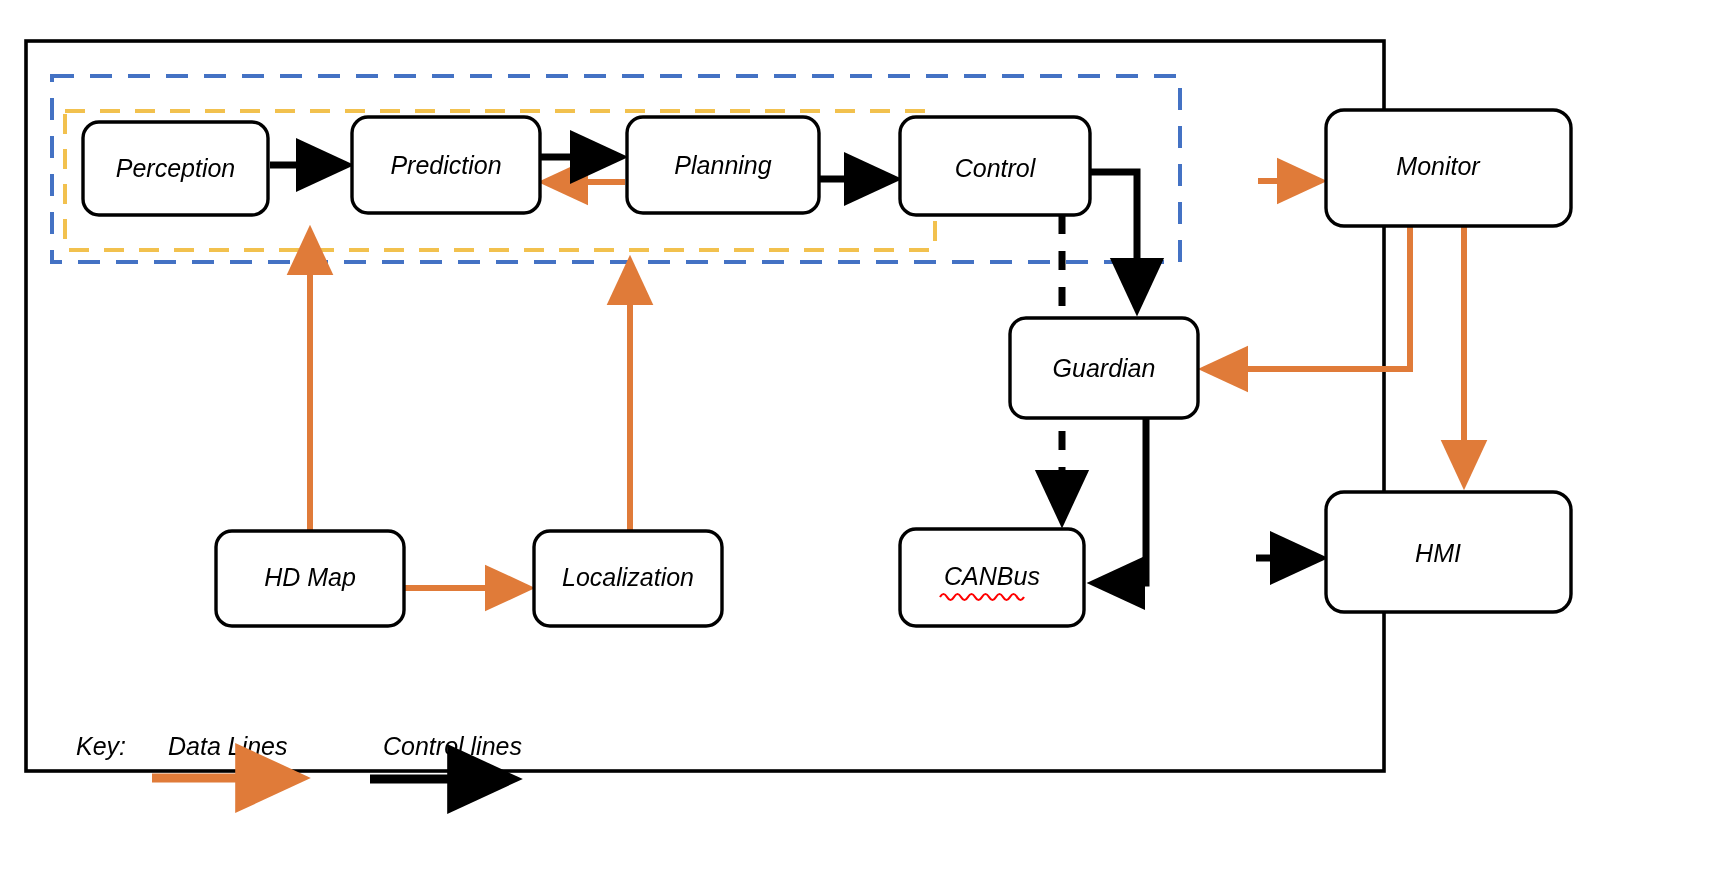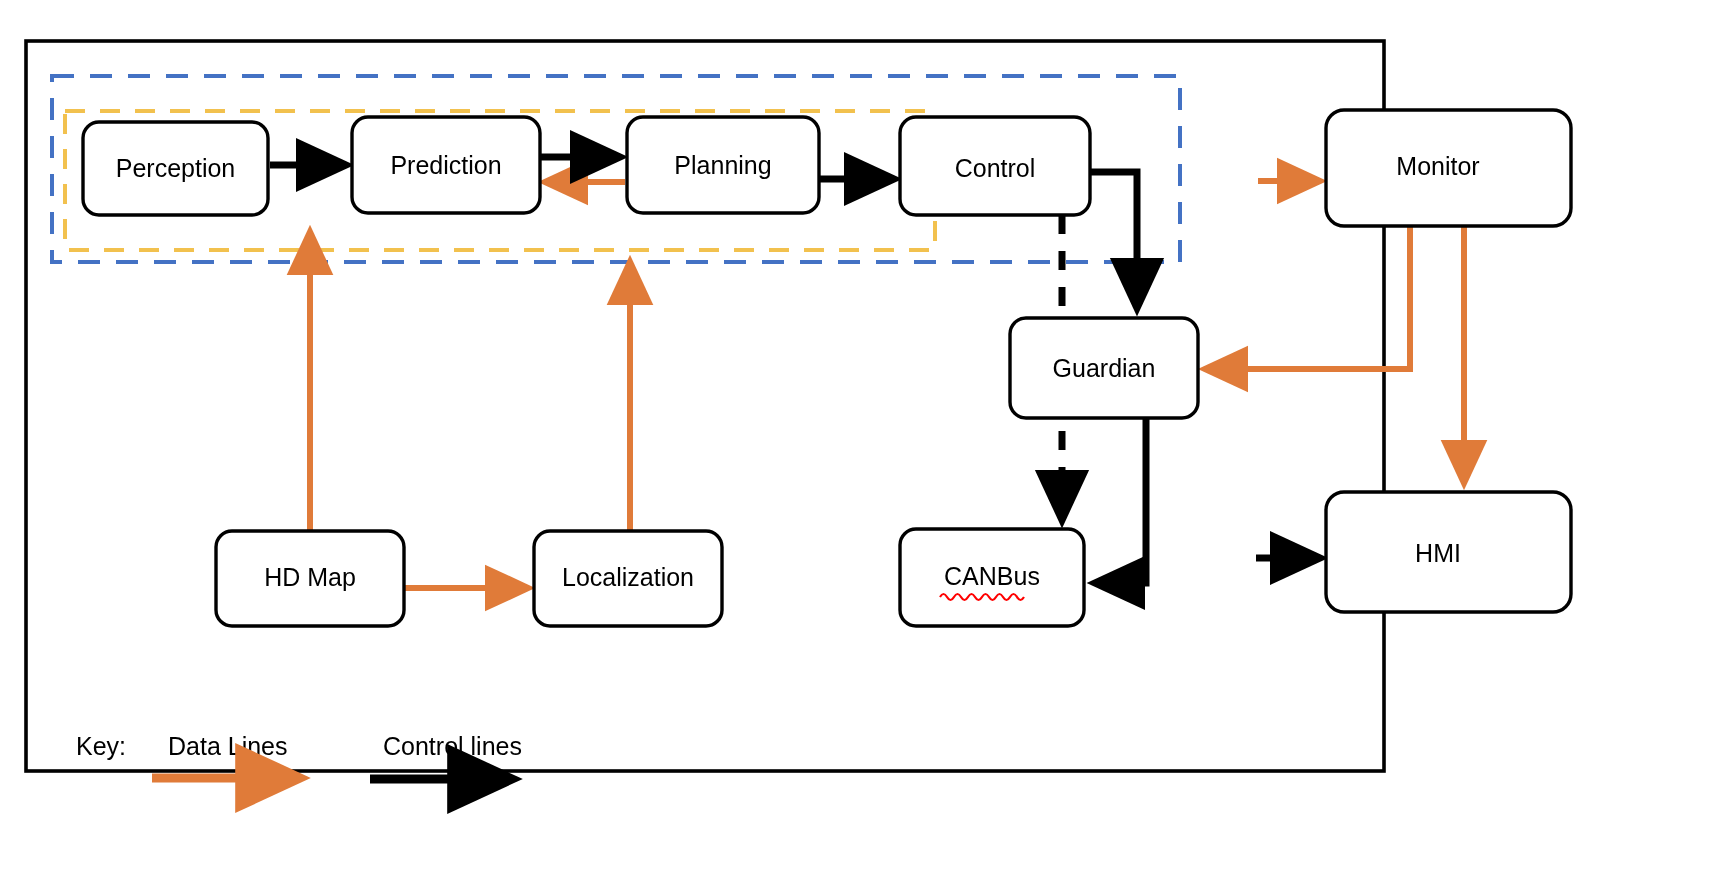--- a/index.html
+++ b/index.html
@@ -11,20 +11,21 @@
     width: 1732px;
     height: 882px;
     font-family: "Liberation Sans", sans-serif;
     overflow: hidden;
   }
   #stage {
     position: relative;
     width: 1732px;
     height: 882px;
     background: #ffffff;
+    font-style: italic;
   }
   #diagram-svg {
     position: absolute;
     left: 0;
     top: 0;
     width: 1732px;
     height: 882px;
   }
   .node-label {
     font-family: "Liberation Sans", sans-serif;

